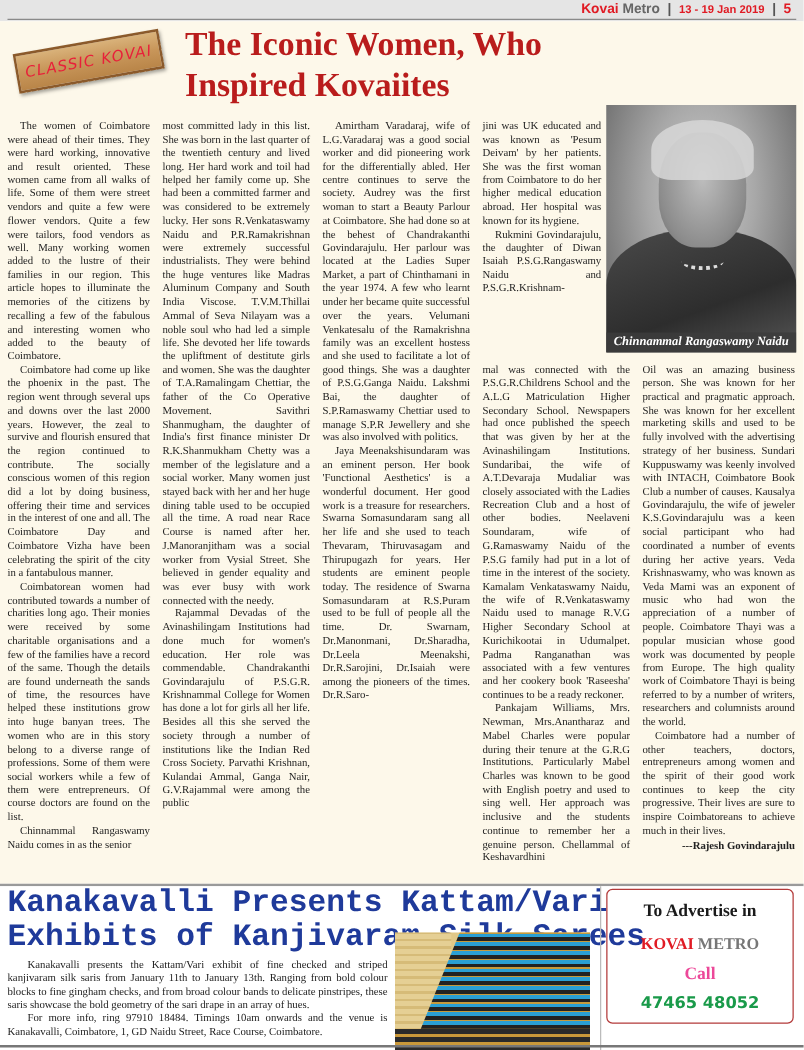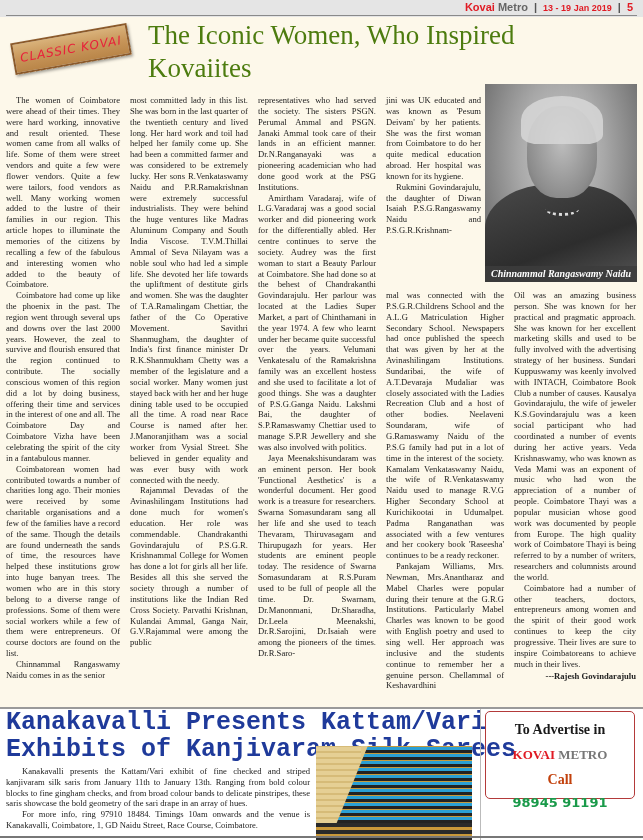--- a/index.html
+++ b/index.html
@@ -13,21 +13,21 @@
   .brand-grey { color: #666; }
   .sep { color: #555; margin: 0 3px; }
   .date { color: #e01b24; font-size: 9px; }
   .pnum { color: #e01b24; }
 
   .article { position: absolute; left: 0; top: 17px; width: 643px; height: 690px; background: #fdf8ea; }
   .badge { position: absolute; left: 12px; top: 16px; width: 118px; height: 32px; transform: rotate(-10deg);
            background: linear-gradient(180deg,#d9b27a,#c8965a 50%,#b98548); border: 2px solid #8b5a2b;
            box-shadow: 1px 2px 3px rgba(0,0,0,.35); display: flex; align-items: center; justify-content: center; }
   .badge span { font-family: "DejaVu Sans", sans-serif; font-size: 12px; color: #e8203a; letter-spacing: 1px; font-style: italic; }
-  .headline { position: absolute; left: 148px; top: 2px; width: 380px; font-family: "Liberation Serif", serif; font-weight: normal; font-size: 27px; line-height: 33px; color: #4d7c0f; }
+  .headline { position: absolute; left: 148px; top: 2px; width: 380px; font-family: "Liberation Serif", serif; font-weight: bold; font-size: 27px; line-height: 33px; color: #b91c1c; }
 
   .col { position: absolute; font-size: 8.6px; line-height: 10.85px; text-align: justify; hyphens: auto; color: #222; }
   .col p { text-indent: 10px; }
   .c1 { left: 6px; top: 78px; width: 114px; }
   .c2 { left: 130px; top: 78px; width: 118px; }
   .c3 { left: 258px; top: 78px; width: 118px; }
   .c4a { left: 386px; top: 78px; width: 95px; }
   .c4b { left: 386px; top: 273px; width: 118px; }
   .c5 { left: 514px; top: 273px; width: 122px; }
   .byline { text-align: right; font-weight: bold; text-indent: 0 !important; margin-top: 1px; }
@@ -45,24 +45,24 @@
   .ad { position: absolute; left: 0; top: 709px; width: 643px; height: 131px; background: #fff; }
   .ad-title { position: absolute; left: 6px; top: 0; width: 530px; font-family: Liberation Mono, monospace; font-weight: bold; font-size: 25px; line-height: 27px; color: #1f3a9a; }
   .ad-text { position: absolute; left: 6px; top: 57px; width: 304px; font-size: 8.6px; line-height: 10.8px; text-align: justify; color: #222; }
   .ad-text p { text-indent: 16px; }
   .saree { position: absolute; left: 316px; top: 37px; width: 156px; height: 95px; overflow: hidden; background: #e0c888; }
   .saree .pallu { position: absolute; left: 0; top: 0; width: 45px; height: 95px; background: repeating-linear-gradient(0deg,#e5cf94 0 4px,#d6bb78 4px 6px); }
   .saree .drape { position: absolute; left: 36px; top: -6px; width: 160px; height: 90px; transform: skewX(-22deg);
                   background: repeating-linear-gradient(180deg,#2a9fd4 0 3px,#222 3px 6px,#c69a3c 6px 7px); }
   .saree .border { position: absolute; left: 0; bottom: 0; width: 100%; height: 18px; background: repeating-linear-gradient(180deg,#2a2a2a 0 4px,#c9983a 4px 7px); }
   .vrule { position: absolute; left: 480px; top: 709px; width: 1px; height: 131px; background: #bbb; }
-  .adv-box { position: absolute; left: 485px; top: 711px; width: 150px; height: 88px; border: 1.5px solid #b33a3a; border-radius: 5px; text-align: center; font-family: "Liberation Serif", serif; font-weight: bold; }
+  .adv-box { position: absolute; left: 485px; top: 711px; width: 150px; height: 108px; border: 1.5px solid #b33a3a; border-radius: 5px; text-align: center; font-family: "Liberation Serif", serif; font-weight: bold; }
   .adv-box .l1 { font-size: 14px; margin-top: 10px; color: #1a1a1a; }
   .adv-box .l2 { font-size: 13px; margin-top: 9px; }
-  .adv-box .l3 { font-size: 14px; margin-top: 9px; color: #c2410c; }
+  .adv-box .l3 { font-size: 14px; margin-top: 9px; color: #ec4899; }
   .adv-box .l4 { font-family: "DejaVu Sans", sans-serif; font-size: 13px; margin-top: 7px; color: #1a9a4a; }
   .adv-red { color: #e01b24; }
   .adv-grey { color: #777; }
   .bottom-rule { position: absolute; left: 0; top: 836px; width: 643px; height: 2px; background: #777; }
 </style>
 </head>
 <body>
 
 <div class="masthead">
   <div class="right">
@@ -86,26 +86,25 @@
     <p>The women of Coimbatore were ahead of their times. They were hard working, innovative and result oriented. These women came from all walks of life. Some of them were street vendors and quite a few were flower vendors. Quite a few were tailors, food vendors as well. Many working women added to the lustre of their families in our region. This article hopes to illuminate the memories of the citizens by recalling a few of the fabulous and interesting women who added to the beauty of Coimbatore.</p>
     <p>Coimbatore had come up like the phoenix in the past. The region went through several ups and downs over the last 2000 years. However, the zeal to survive and flourish ensured that the region continued to contribute. The socially conscious women of this region did a lot by doing business, offering their time and services in the interest of one and all. The Coimbatore Day and Coimbatore Vizha have been celebrating the spirit of the city in a fantabulous manner.</p>
     <p>Coimbatorean women had contributed towards a number of charities long ago. Their monies were received by some charitable organisations and a few of the families have a record of the same. Though the details are found underneath the sands of time, the resources have helped these institutions grow into huge banyan trees. The women who are in this story belong to a diverse range of professions. Some of them were social workers while a few of them were entrepreneurs. Of course doctors are found on the list.</p>
     <p>Chinnammal Rangaswamy Naidu comes in as the senior</p>
   </div>
   <div class="col c2">
     <p style="text-indent:0">most committed lady in this list. She was born in the last quarter of the twentieth century and lived long. Her hard work and toil had helped her family come up. She had been a committed farmer and was considered to be extremely lucky. Her sons R.Venkataswamy Naidu and P.R.Ramakrishnan were extremely successful industrialists. They were behind the huge ventures like Madras Aluminum Company and South India Viscose. T.V.M.Thillai Ammal of Seva Nilayam was a noble soul who had led a simple life. She devoted her life towards the upliftment of destitute girls and women. She was the daughter of T.A.Ramalingam Chettiar, the father of the Co Operative Movement. Savithri Shanmugham, the daughter of India's first finance minister Dr R.K.Shanmukham Chetty was a member of the legislature and a social worker. Many women just stayed back with her and her huge dining table used to be occupied all the time. A road near Race Course is named after her. J.Manoranjitham was a social worker from Vysial Street. She believed in gender equality and was ever busy with work connected with the needy.</p>
     <p>Rajammal Devadas of the Avinashilingam Institutions had done much for women's education. Her role was commendable. Chandrakanthi Govindarajulu of P.S.G.R. Krishnammal College for Women has done a lot for girls all her life. Besides all this she served the society through a number of institutions like the Indian Red Cross Society. Parvathi Krishnan, Kulandai Ammal, Ganga Nair, G.V.Rajammal were among the public</p>
   </div>
   <div class="col c3">
-    <p style="text-indent:0">representatives who had served the society. The sisters PSGN. Perumal Ammal and PSGN. Janaki Ammal took care of their lands in an efficient manner. Dr.N.Ranganayaki was a pioneering academician who had done good work at the PSG Institutions.</p>
     <p>Amirtham Varadaraj, wife of L.G.Varadaraj was a good social worker and did pioneering work for the differentially abled. Her centre continues to serve the society. Audrey was the first woman to start a Beauty Parlour at Coimbatore. She had done so at the behest of Chandrakanthi Govindarajulu. Her parlour was located at the Ladies Super Market, a part of Chinthamani in the year 1974. A few who learnt under her became quite successful over the years. Velumani Venkatesalu of the Ramakrishna family was an excellent hostess and she used to facilitate a lot of good things. She was a daughter of P.S.G.Ganga Naidu. Lakshmi Bai, the daughter of S.P.Ramaswamy Chettiar used to manage S.P.R Jewellery and she was also involved with politics.</p>
     <p>Jaya Meenakshisundaram was an eminent person. Her book 'Functional Aesthetics' is a wonderful document. Her good work is a treasure for researchers. Swarna Somasundaram sang all her life and she used to teach Thevaram, Thiruvasagam and Thirupugazh for years. Her students are eminent people today. The residence of Swarna Somasundaram at R.S.Puram used to be full of people all the time. Dr. Swarnam, Dr.Manonmani, Dr.Sharadha, Dr.Leela Meenakshi, Dr.R.Sarojini, Dr.Isaiah were among the pioneers of the times. Dr.R.Saro-</p>
   </div>
   <div class="col c4a">
-    <p style="text-indent:0">jini was UK educated and was known as 'Pesum Deivam' by her patients. She was the first woman from Coimbatore to do her quite medical education abroad. Her hospital was known for its hygiene.</p>
+    <p style="text-indent:0">jini was UK educated and was known as 'Pesum Deivam' by her patients. She was the first woman from Coimbatore to do her higher medical education abroad. Her hospital was known for its hygiene.</p>
     <p>Rukmini Govindarajulu, the daughter of Diwan Isaiah P.S.G.Rangaswamy Naidu and P.S.G.R.Krishnam-</p>
   </div>
   <div class="col c4b">
     <p style="text-indent:0">mal was connected with the P.S.G.R.Childrens School and the A.L.G Matriculation Higher Secondary School. Newspapers had once published the speech that was given by her at the Avinashilingam Institutions. Sundaribai, the wife of A.T.Devaraja Mudaliar was closely associated with the Ladies Recreation Club and a host of other bodies. Neelaveni Soundaram, wife of G.Ramaswamy Naidu of the P.S.G family had put in a lot of time in the interest of the society. Kamalam Venkataswamy Naidu, the wife of R.Venkataswamy Naidu used to manage R.V.G Higher Secondary School at Kurichikootai in Udumalpet. Padma Ranganathan was associated with a few ventures and her cookery book 'Raseesha' continues to be a ready reckoner.</p>
     <p>Pankajam Williams, Mrs. Newman, Mrs.Anantharaz and Mabel Charles were popular during their tenure at the G.R.G Institutions. Particularly Mabel Charles was known to be good with English poetry and used to sing well. Her approach was inclusive and the students continue to remember her a genuine person. Chellammal of Keshavardhini</p>
   </div>
   <div class="col c5">
     <p style="text-indent:0">Oil was an amazing business person. She was known for her practical and pragmatic approach. She was known for her excellent marketing skills and used to be fully involved with the advertising strategy of her business. Sundari Kuppuswamy was keenly involved with INTACH, Coimbatore Book Club a number of causes. Kausalya Govindarajulu, the wife of jeweler K.S.Govindarajulu was a keen social participant who had coordinated a number of events during her active years. Veda Krishnaswamy, who was known as Veda Mami was an exponent of music who had won the appreciation of a number of people. Coimbatore Thayi was a popular musician whose good work was documented by people from Europe. The high quality work of Coimbatore Thayi is being referred to by a number of writers, researchers and columnists around the world.</p>
     <p>Coimbatore had a number of other teachers, doctors, entrepreneurs among women and the spirit of their good work continues to keep the city progressive. Their lives are sure to inspire Coimbatoreans to achieve much in their lives.</p>
     <p class="byline">---Rajesh Govindarajulu</p>
@@ -137,16 +136,16 @@
 
 <div class="vrule"></div>
 
 <div class="adv-box">
   <div class="l1">To Advertise in</div>
   <div class="l2">
     <span class="adv-red">KOVAI</span>
     <span class="adv-grey">METRO</span>
   </div>
   <div class="l3">Call</div>
-  <div class="l4">98945 91191</div>
+  <div class="l4">47465 48052</div>
 </div>
 
 <div class="bottom-rule"></div>
 
 </body></html>

